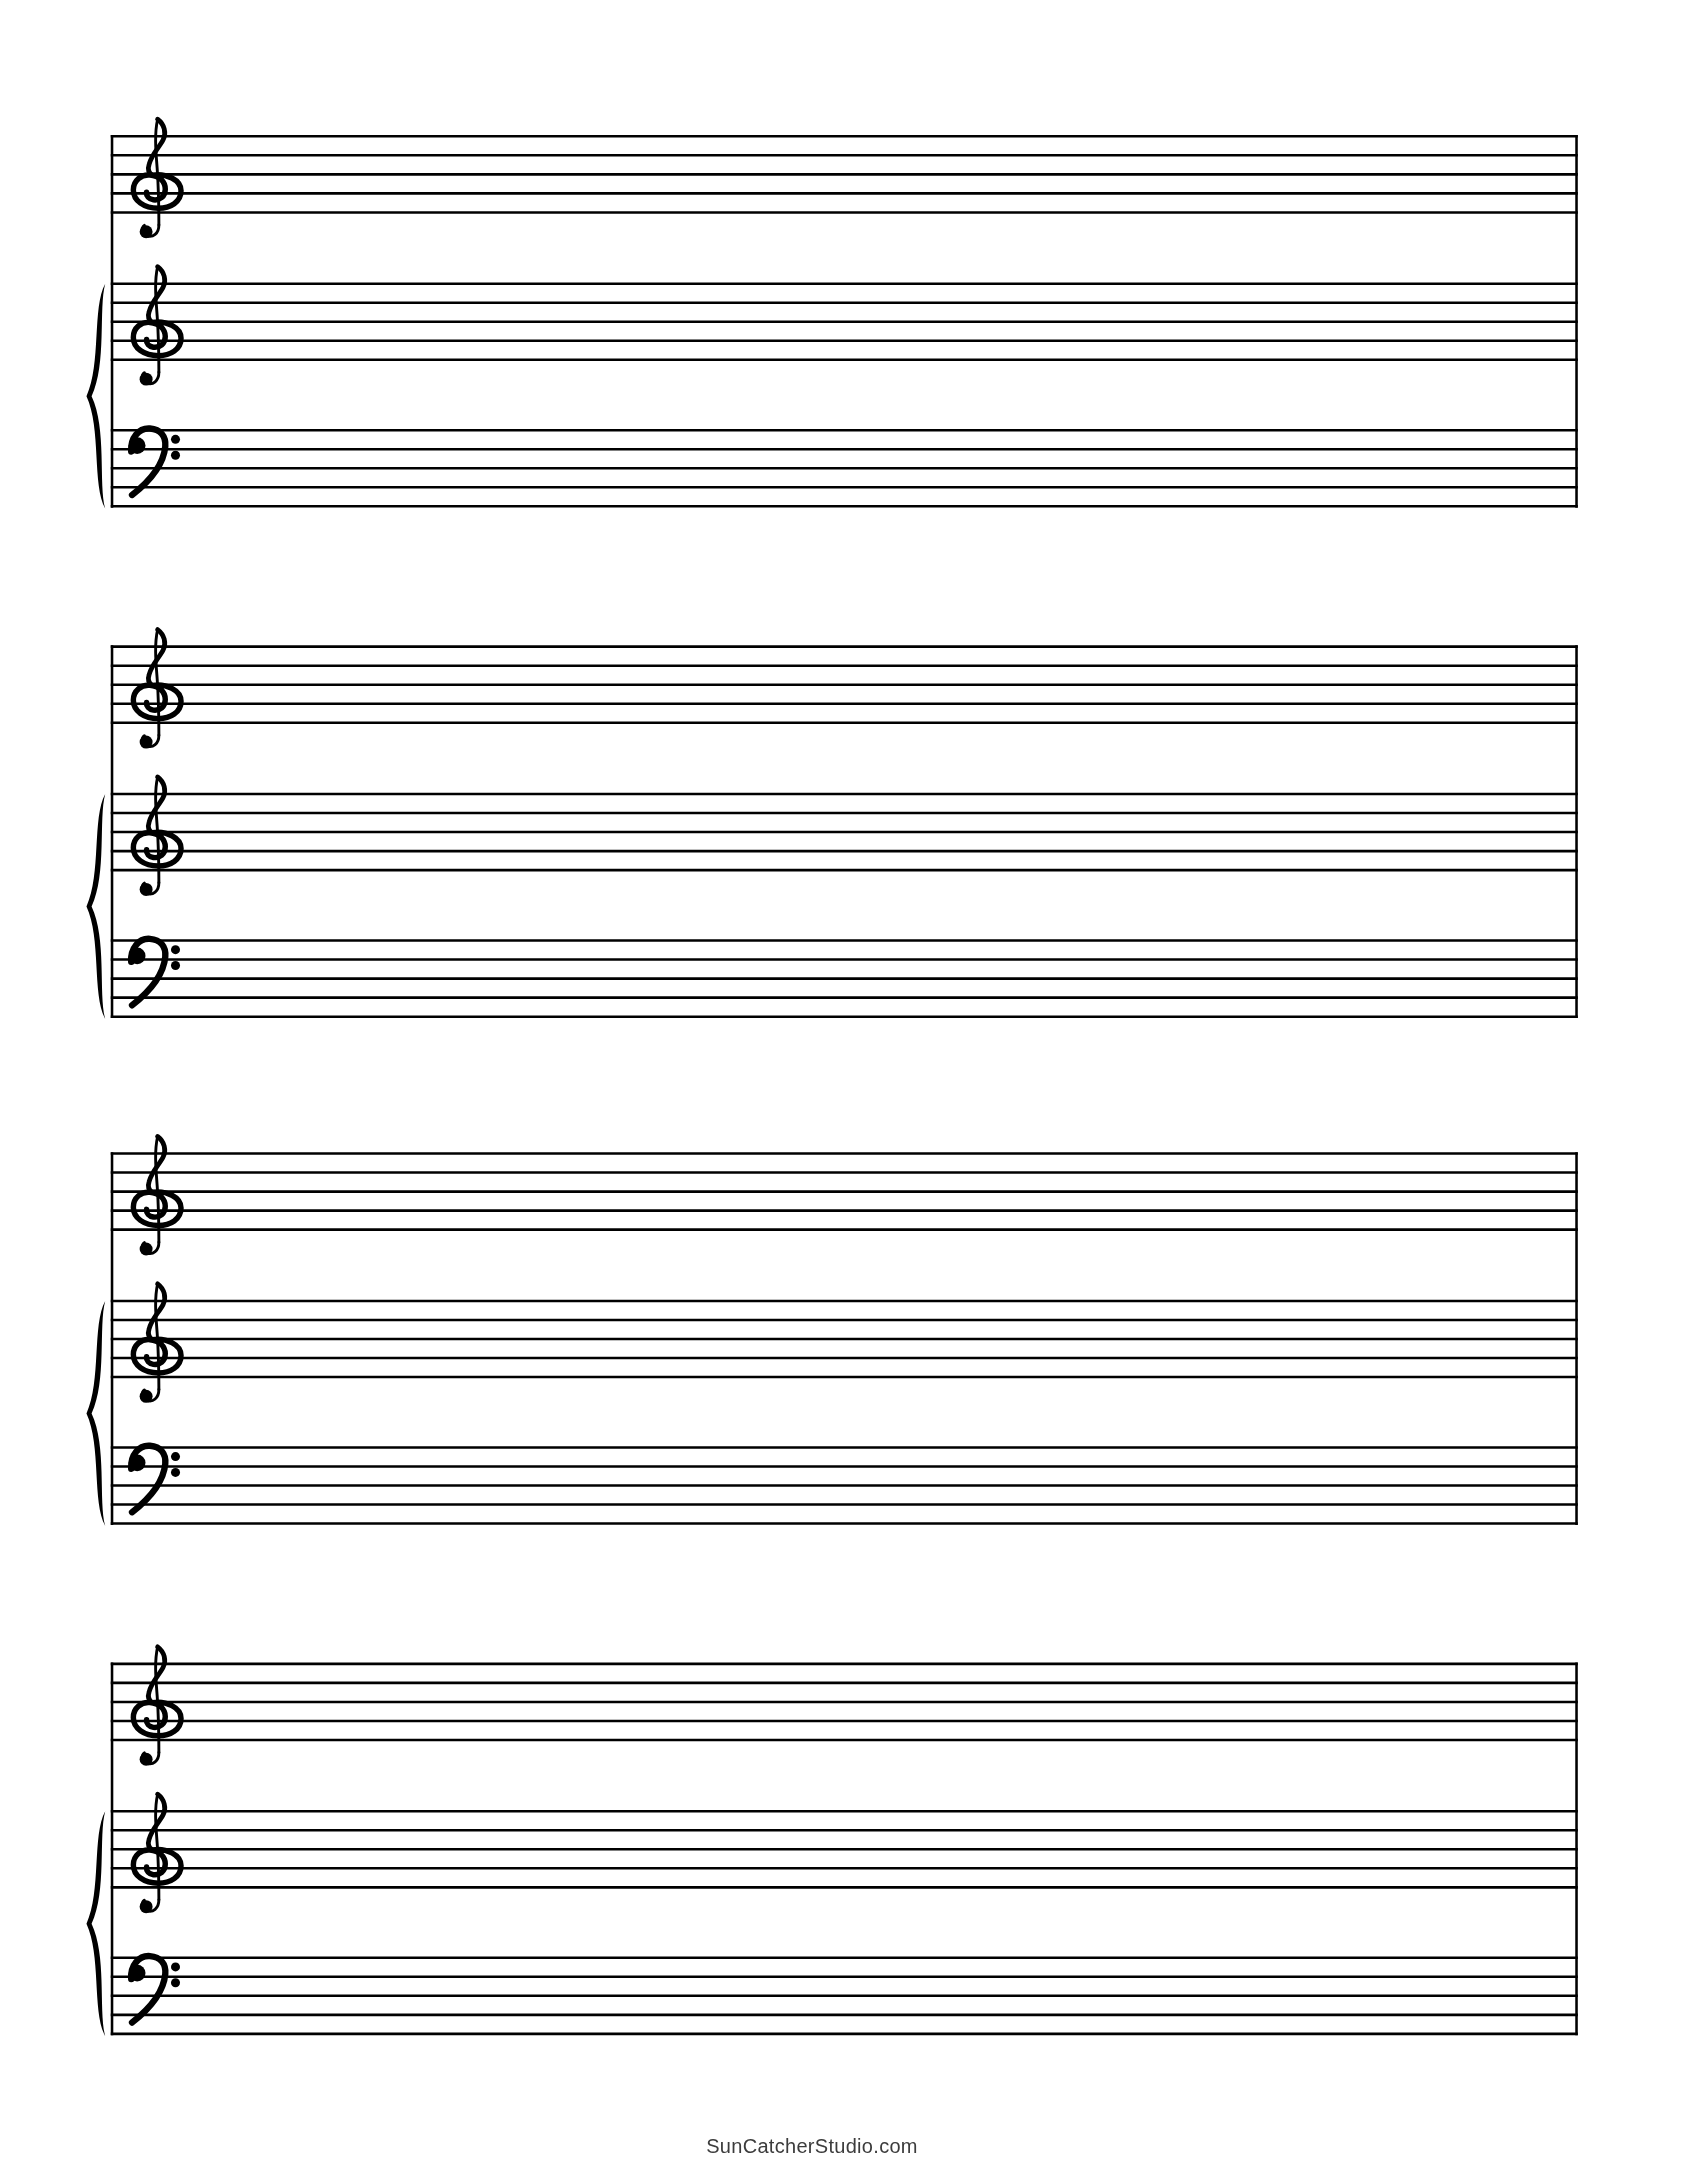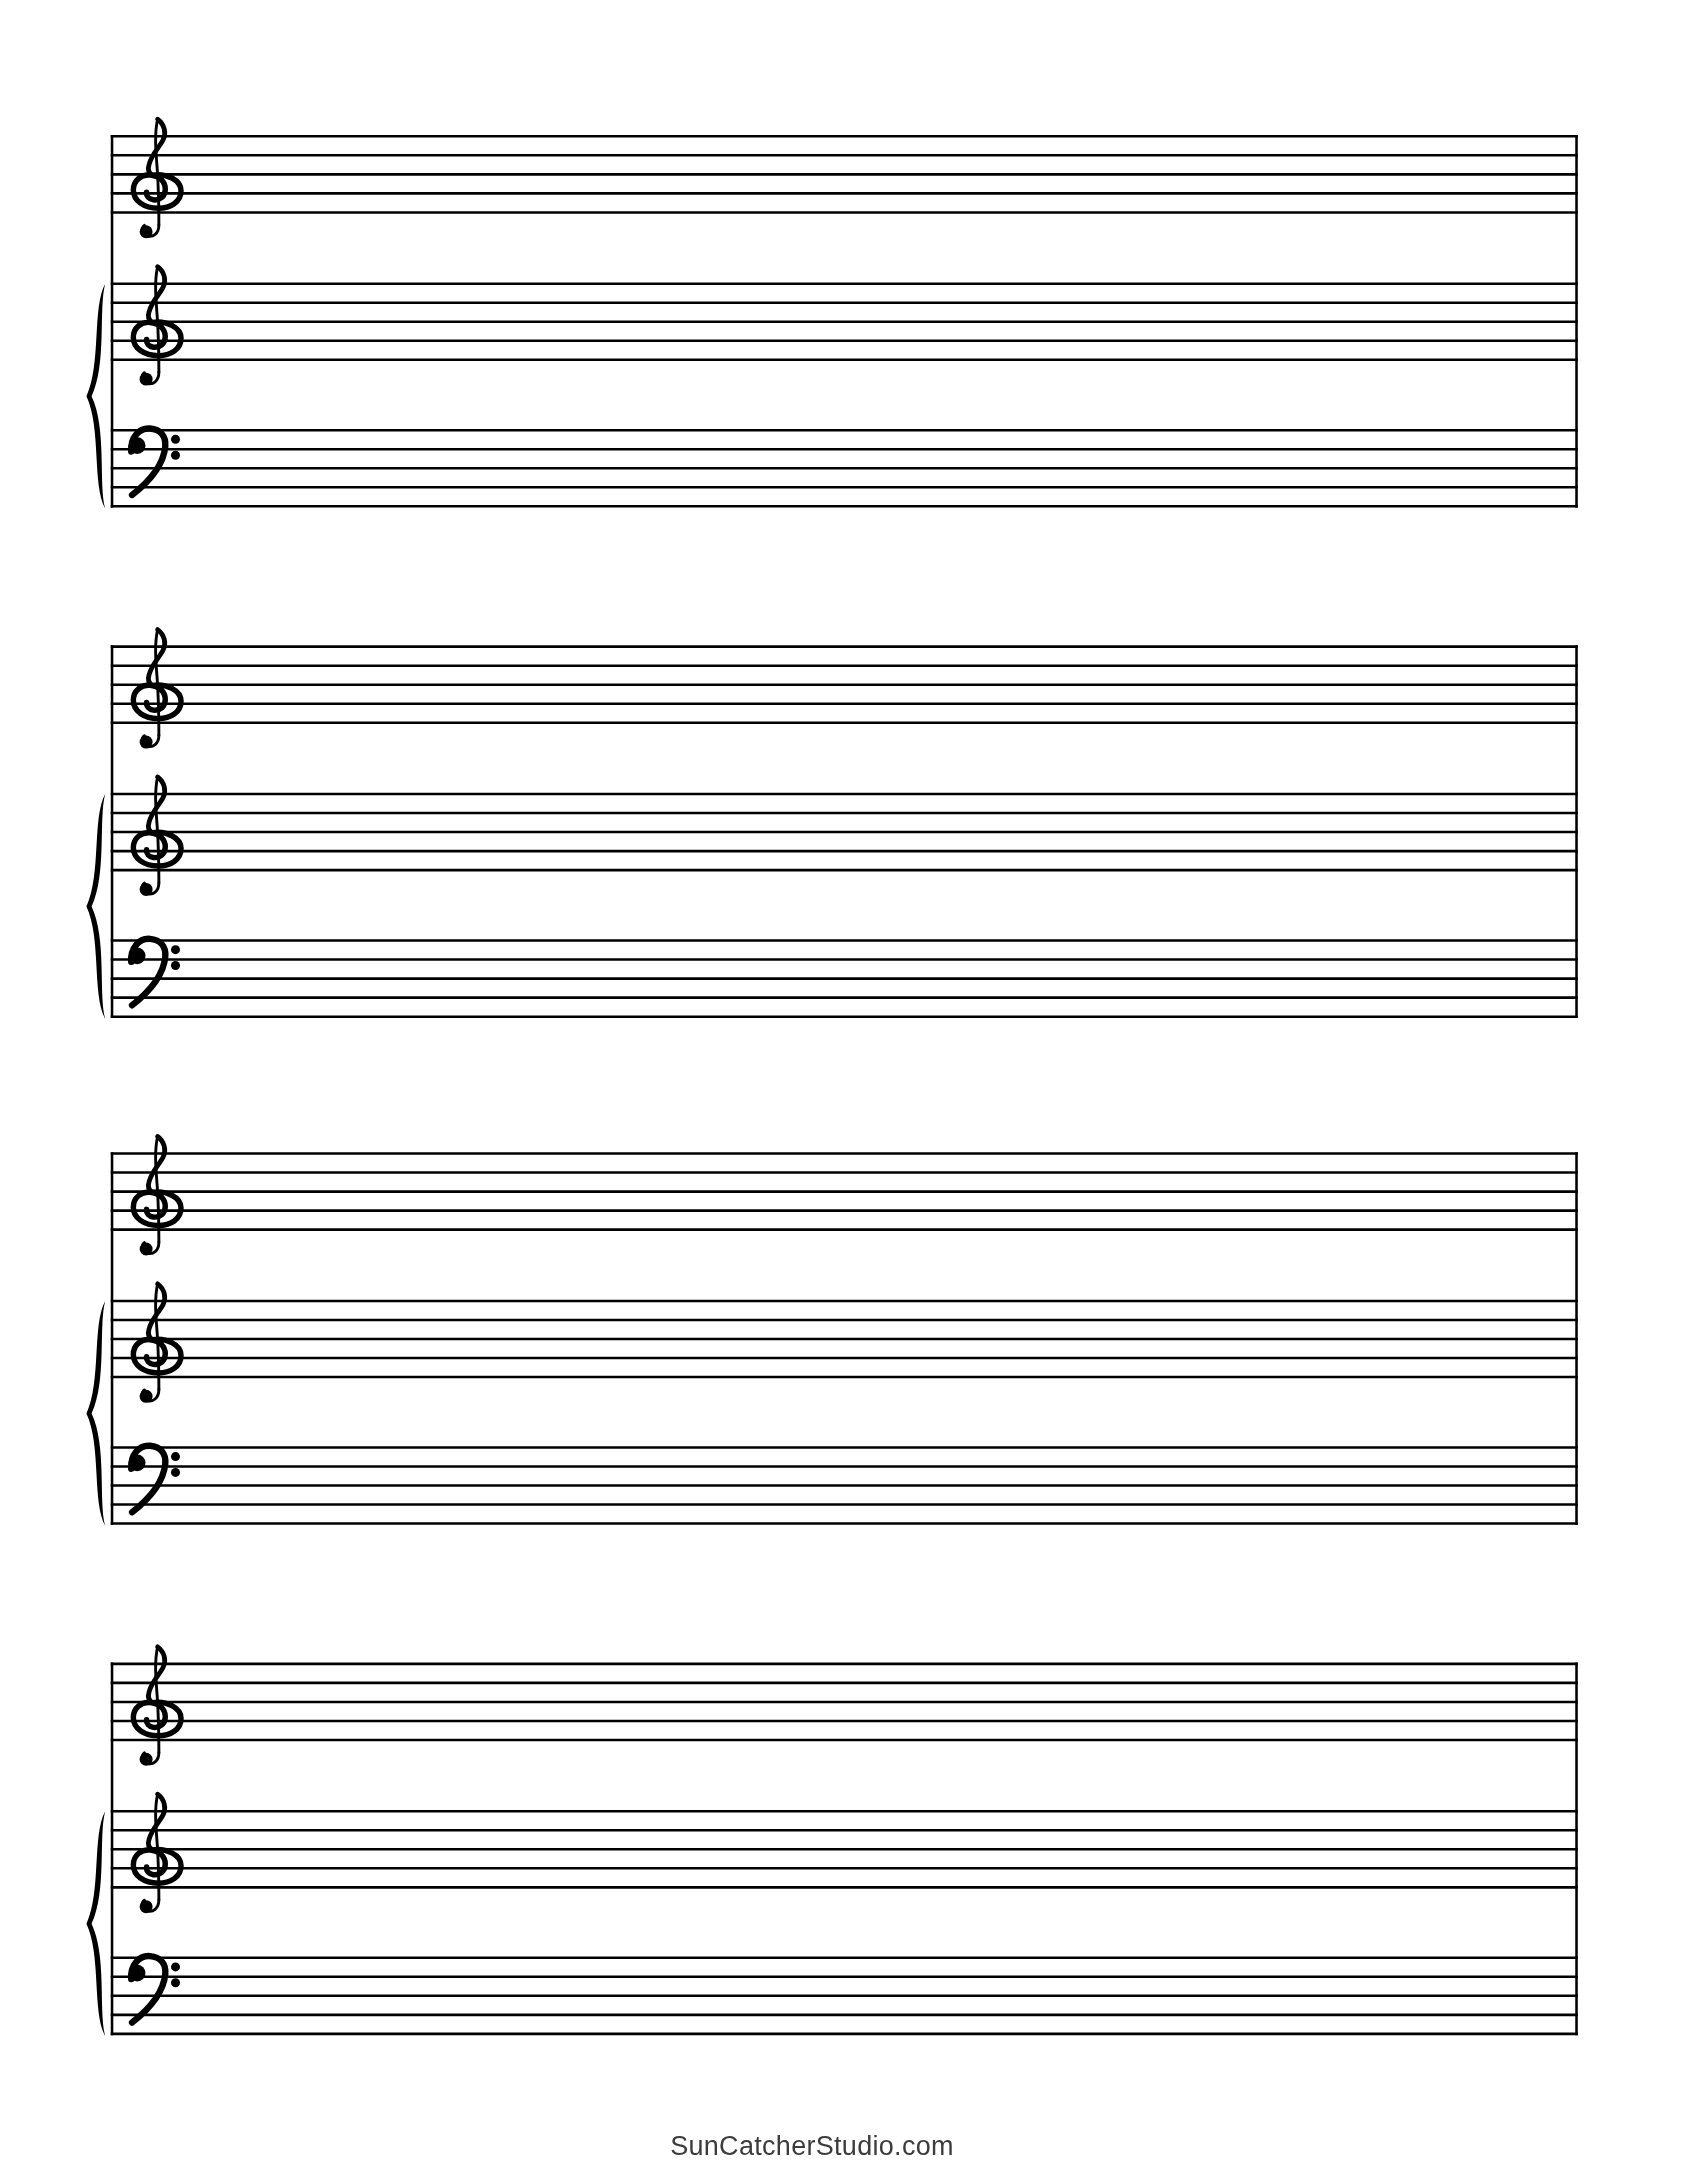--- a/index.html
+++ b/index.html
@@ -18,21 +18,21 @@
     height: 2181px;
     display: block;
   }
   .ink { stroke: #000000; fill: none; }
   .ink-fill { fill: #000000; stroke: none; }
   .footer {
     position: absolute;
     top: 2131px;
     left: 812px;
     transform: translateX(-50%);
-    font-size: 27px;
+    font-size: 20px;
     line-height: 31px;
     color: #3c3c3c;
     letter-spacing: 0.3px;
     white-space: nowrap;
   }
 </style>
 </head>
 <body>
 
 <div class="page">

